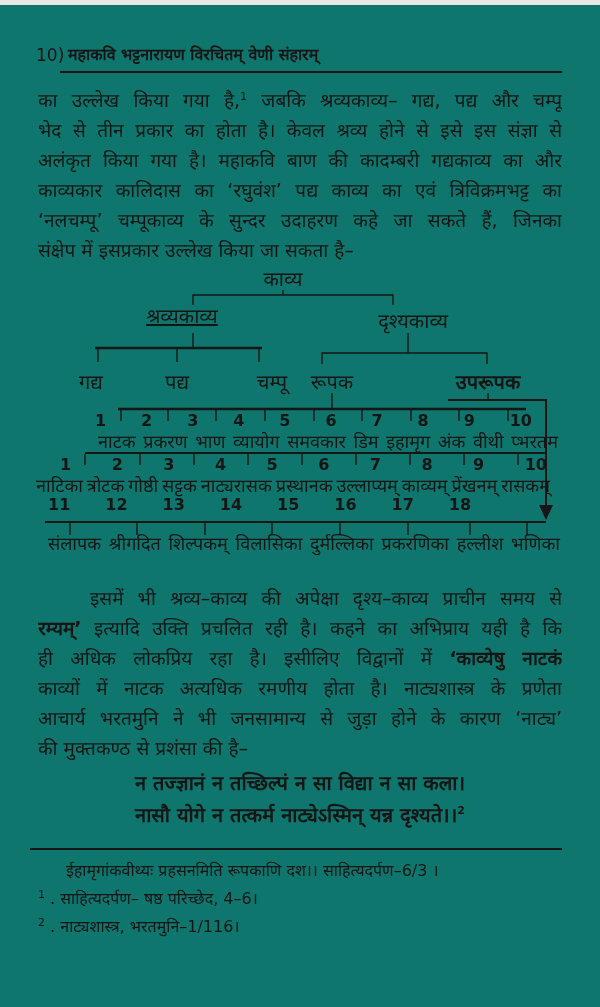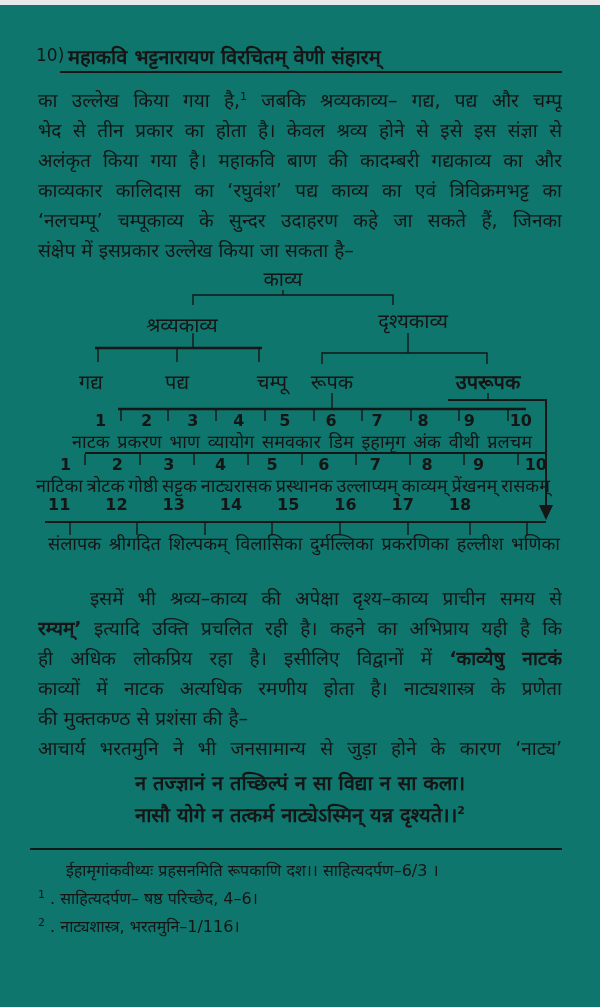--- a/index.html
+++ b/index.html
@@ -4,21 +4,21 @@
 <style>
   html,body{margin:0;padding:0;background:#e8e8e8;}
   #page{
     position:relative;width:600px;height:1007px;margin:5px auto;
     background:#0f766e;color:#151515;
     font-family:"DejaVu Sans",sans-serif;overflow:hidden;
   }
   .abs{position:absolute;}
   
   #pgnum{top:40px;left:36px;font-size:17px;}
-  #htitle{top:38px;left:68px;font-size:20px;font-weight:bold;white-space:nowrap;}
+  #htitle{top:38px;left:68px;font-size:16px;font-weight:bold;white-space:nowrap;}
   #hrule{top:66px;left:60px;width:502px;height:2px;background:#161616;}
   
   .para{left:38px;width:524px;}
   .jline{height:30px;line-height:30px;font-size:19px;text-align:justify;text-align-last:justify;overflow:hidden;white-space:normal;}
   .jline.last{text-align-last:left;}
   .jline b{font-weight:bold;}
   sup{font-size:11px;vertical-align:super;line-height:0;}
   #para1{top:80px;}
   #para2{top:578px;}
   #p2l1{text-indent:52px;}
@@ -73,52 +73,52 @@
         <path d="M448 137 H546 V243" stroke-width="2"></path>
         <path d="M85 190 H546" stroke-width="2"></path>
         <path d="M85 191 V202 M140 191 V202 M194 191 V202 M248 191 V202 M302 191 V202 M356 191 V202 M410 191 V202 M464 191 V202 M518 191 V202"></path>
         <path d="M45 259 H546" stroke-width="2"></path>
         <path d="M70 260 V272 M137 260 V272 M205 260 V272 M272 260 V272 M340 260 V272 M408 260 V272 M470 260 V272 M527 260 V272"></path>
       </g>
       <polygon points="539,242 553,242 546,257" fill="#161616"></polygon>
     </svg>
 
     <span class="dlabel" style="left:283px;top:2px;">काव्य</span>
-    <span class="dlabel" style="left:182px;top:48px;">श्रव्यकाव्य</span>
+    <span class="dlabel" style="left:182px;top:39px;text-decoration:underline;">श्रव्यकाव्य</span>
     <span class="dlabel" style="left:413px;top:44px;">दृश्यकाव्य</span>
 
     <span class="dlabel" style="left:91px;top:105px;">गद्य</span>
     <span class="dlabel" style="left:177px;top:105px;">पद्य</span>
     <span class="dlabel" style="left:272px;top:105px;">चम्पू</span>
     <span class="dlabel" style="left:332px;top:105px;">रूपक</span>
     <span class="dlabel" style="left:488px;top:105px;font-weight:bold;">उपरूपक</span>
 
     <div class="numrow" style="left:95px;top:148px;width:437px;">
       <span>1</span>
         <span>2</span>
         <span>3</span>
         <span>4</span>
         <span>5</span>
         <span>6</span>
         <span>7</span>
         <span>8</span>
         <span>9</span>
         <span>10</span>
     </div>
-    <div class="namerow" style="left:72px;top:166px;width:460px;">
+    <div class="namerow" style="left:98px;top:166px;width:460px;">
       <span>नाटक</span>
         <span>प्रकरण</span>
         <span>भाण</span>
         <span>व्यायोग</span>
         <span>समवकार</span>
         <span>डिम</span>
         <span>इहामृग</span>
         <span>अंक</span>
         <span>वीथी</span>
-        <span>प्नलचम</span>
+        <span>प्भरतम</span>
     </div>
 
     <div class="numrow" style="left:60px;top:192px;width:487px;">
       <span>1</span>
         <span>2</span>
         <span>3</span>
         <span>4</span>
         <span>5</span>
         <span>6</span>
         <span>7</span>
@@ -159,22 +159,22 @@
         <span>हल्लीश</span>
         <span>भणिका</span>
     </div>
   </div>
 
   <div id="para2" class="abs para">
     <div id="p2l1" class="jline">इसमें भी श्रव्य–काव्य की अपेक्षा दृश्य–काव्य प्राचीन समय से</div>
     <div class="jline"><b>रम्यम्’</b><span> इत्यादि उक्ति प्रचलित रही है। कहने का अभिप्राय यही है कि</span></div>
     <div class="jline"><span>ही अधिक लोकप्रिय रहा है। इसीलिए विद्वानों में </span><b>‘काव्येषु नाटकं</b></div>
     <div class="jline">काव्यों में नाटक अत्यधिक रमणीय होता है। नाट्यशास्त्र के प्रणेता</div>
+    <div class="jline">आचार्य भरतमुनि ने भी जनसामान्य से जुड़ा होने के कारण ‘नाट्य’</div>
     <div class="jline last">की मुक्तकण्ठ से प्रशंसा की है–</div>
-    <div class="jline">आचार्य भरतमुनि ने भी जनसामान्य से जुड़ा होने के कारण ‘नाट्य’</div>
   </div>
 
   <div id="verse" class="abs">
     <div class="vline">न तज्ज्ञानं न तच्छिल्पं न सा विद्या न सा कला।</div>
     <div class="vline"><span>नासौ योगे न  तत्कर्म नाट्येऽस्मिन् यन्न दृश्यते।।</span><sup>2</sup></div>
   </div>
 
   <div id="fnrule" class="abs"></div>
   <div id="fnotes" class="abs">
     <div id="fn0" class="fnline">ईहामृगांकवीथ्यः प्रहसनमिति रूपकाणि दश।। साहित्यदर्पण–6/3 ।</div>

